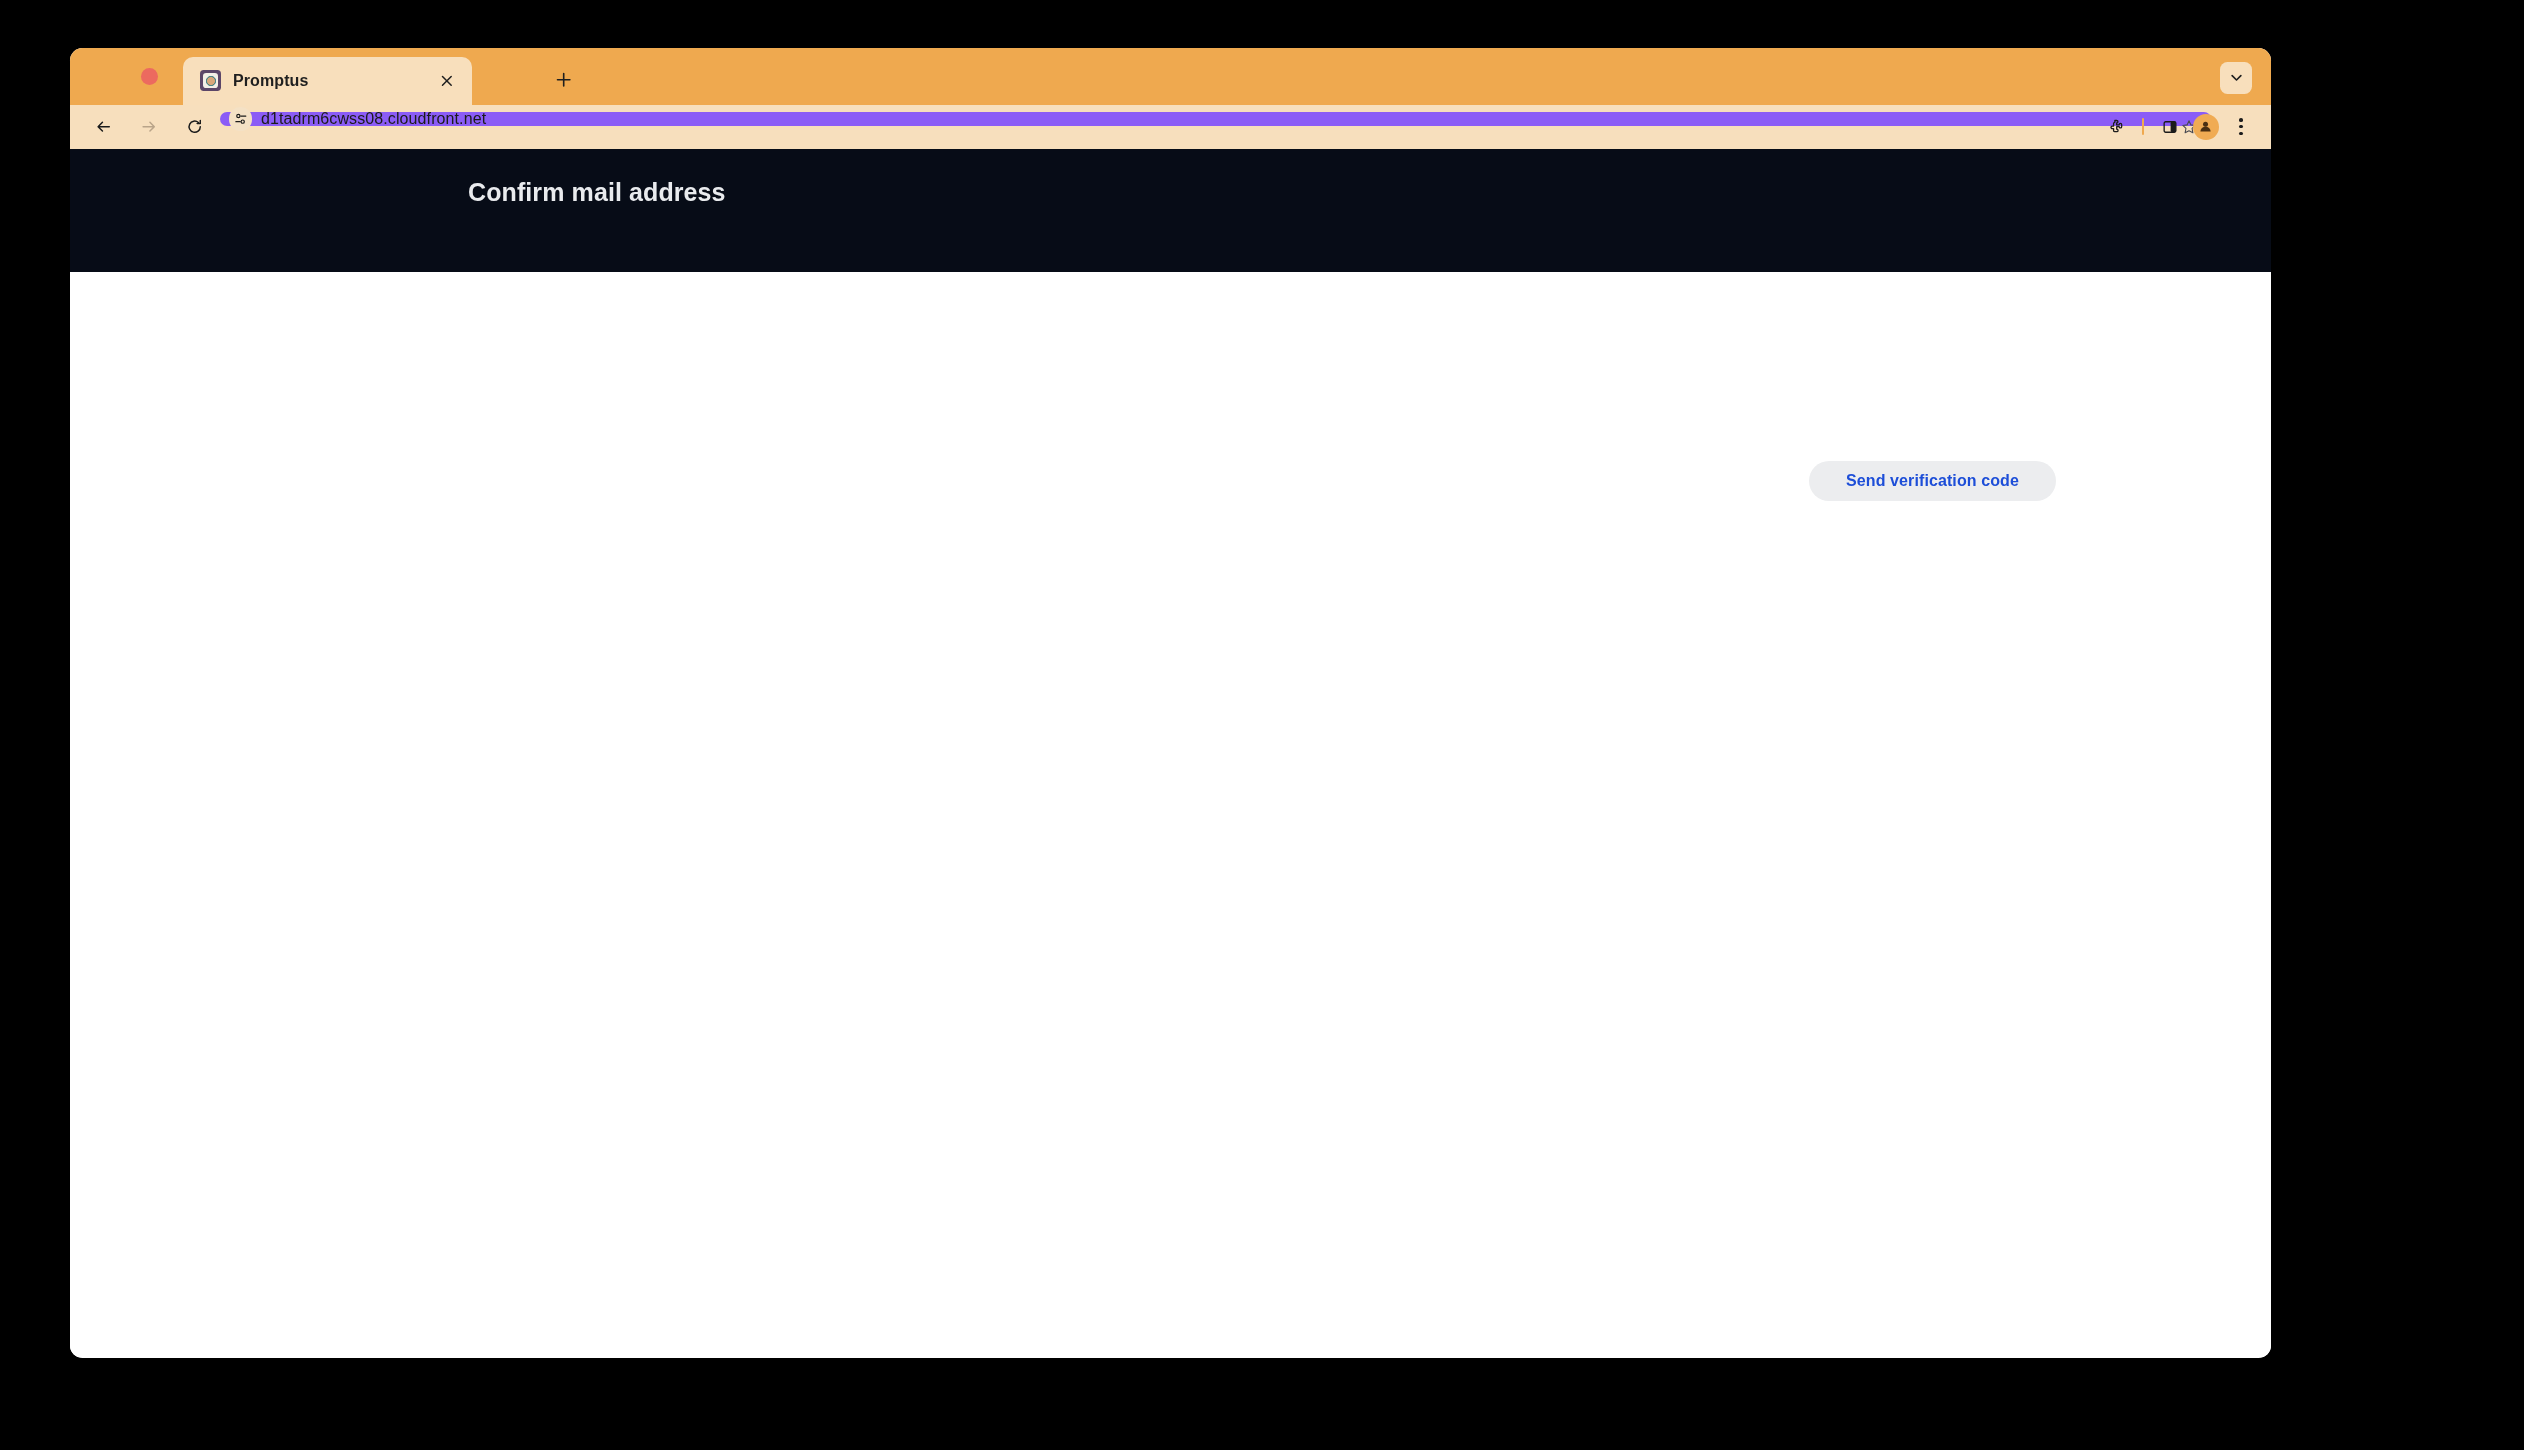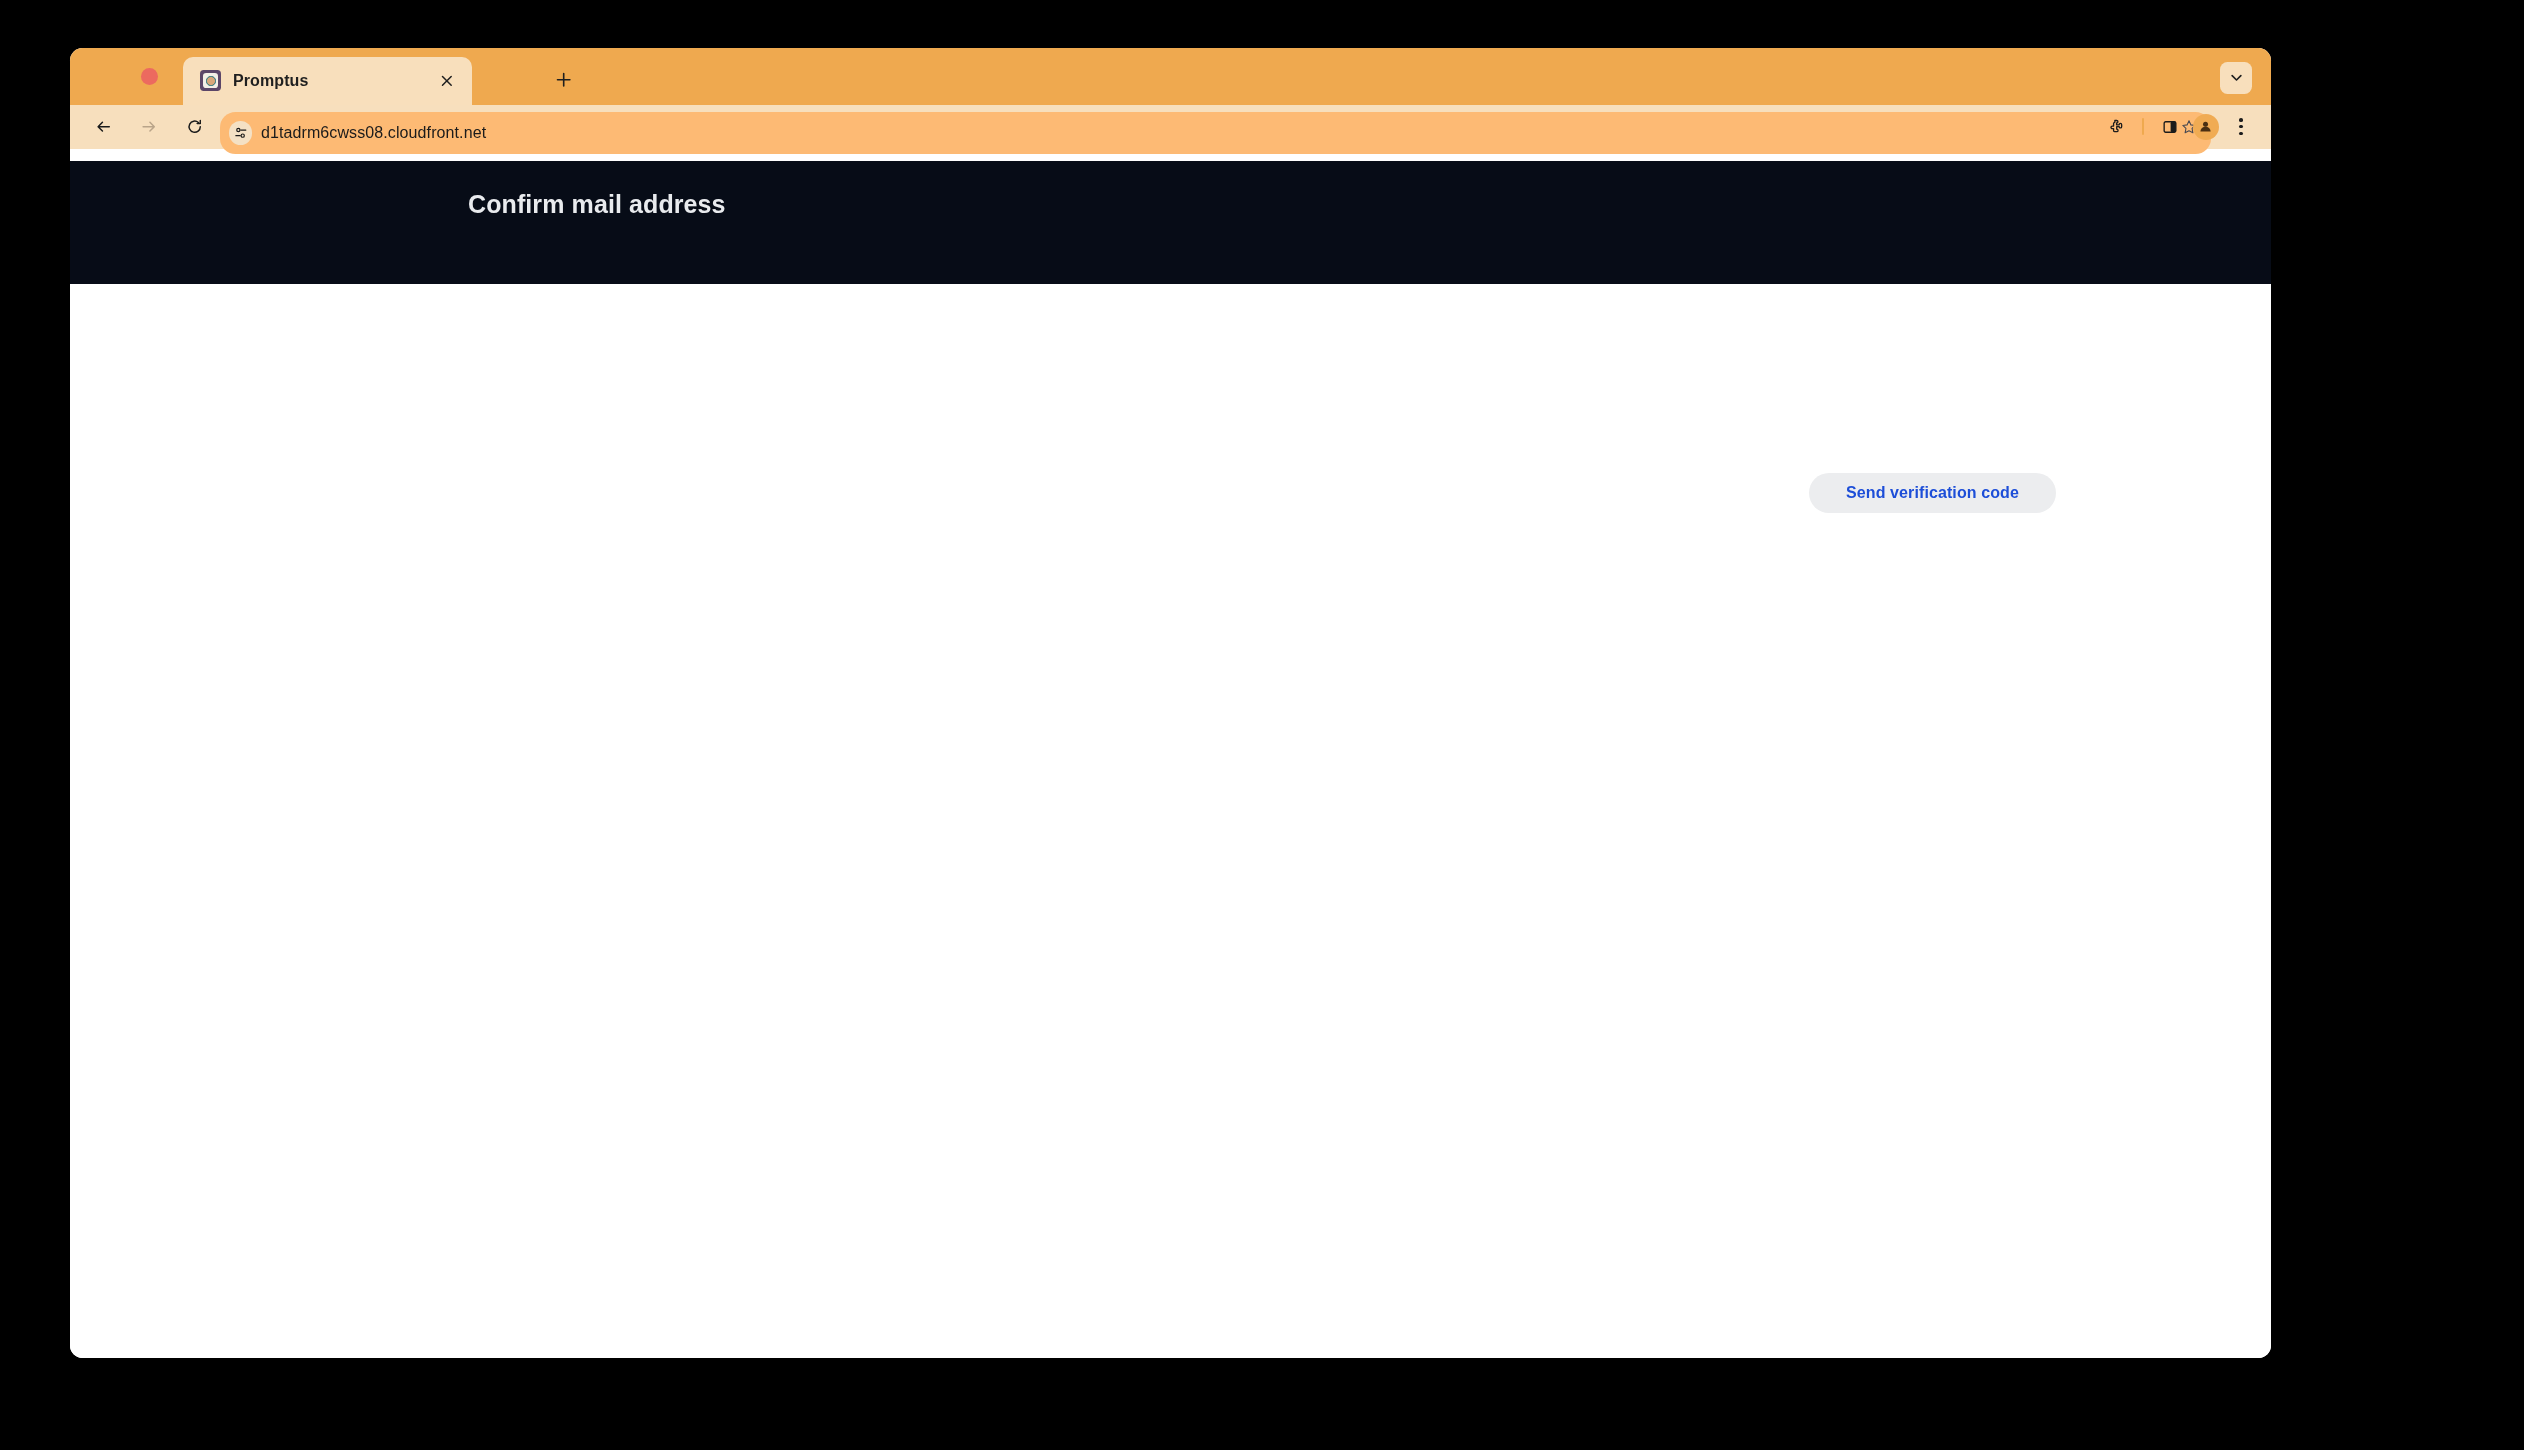--- a/index.html
+++ b/index.html
@@ -86,22 +86,22 @@
     background:#f7dfbd;
     display:flex;align-items:center;
   }
   .navbtn{
     width:32px;height:32px;margin-left:13.7px;
     display:flex;align-items:center;justify-content:center;
   }
   .navbtn:first-child{margin-left:17.4px;}
   .omnibox{
     position:absolute;left:150px;top:6.8px;
-    width:1991px;height:42px;
-    background:#fdba74;
+    width:1991px;height:14px;
+    background:#8b5cf6;
     border-radius:15.5px;
     display:flex;align-items:center;
   }
   .site-icon{
     margin-left:8.7px;width:23.6px;height:23.6px;border-radius:50%;
     background:#f4e1c5;display:flex;align-items:center;justify-content:center;
   }
   .url{
     margin-left:8.7px;font-size:16px;color:#1b1b1b;letter-spacing:0.1px;
     white-space:nowrap;
@@ -124,21 +124,20 @@
     display:flex;align-items:center;justify-content:center;
   }
   .kebab{display:flex;flex-direction:column;gap:3.1px;align-items:center;}
   .kebab i{width:3.7px;height:3.7px;border-radius:50%;background:#1d1d1d;display:block;}
 
   
   .viewport{
     position:relative;
     height:1208px;
     background:#ffffff;
-    margin-top:12px;
   }
   .dark-band{
     position:absolute;left:0;top:0;width:100%;height:123px;
     background:#070c17;
   }
   .page-title{
     position:absolute;left:398px;top:29px;
     font-size:25px;font-weight:bold;color:#e9ebee;
     letter-spacing:0.1px;
     white-space:nowrap;

